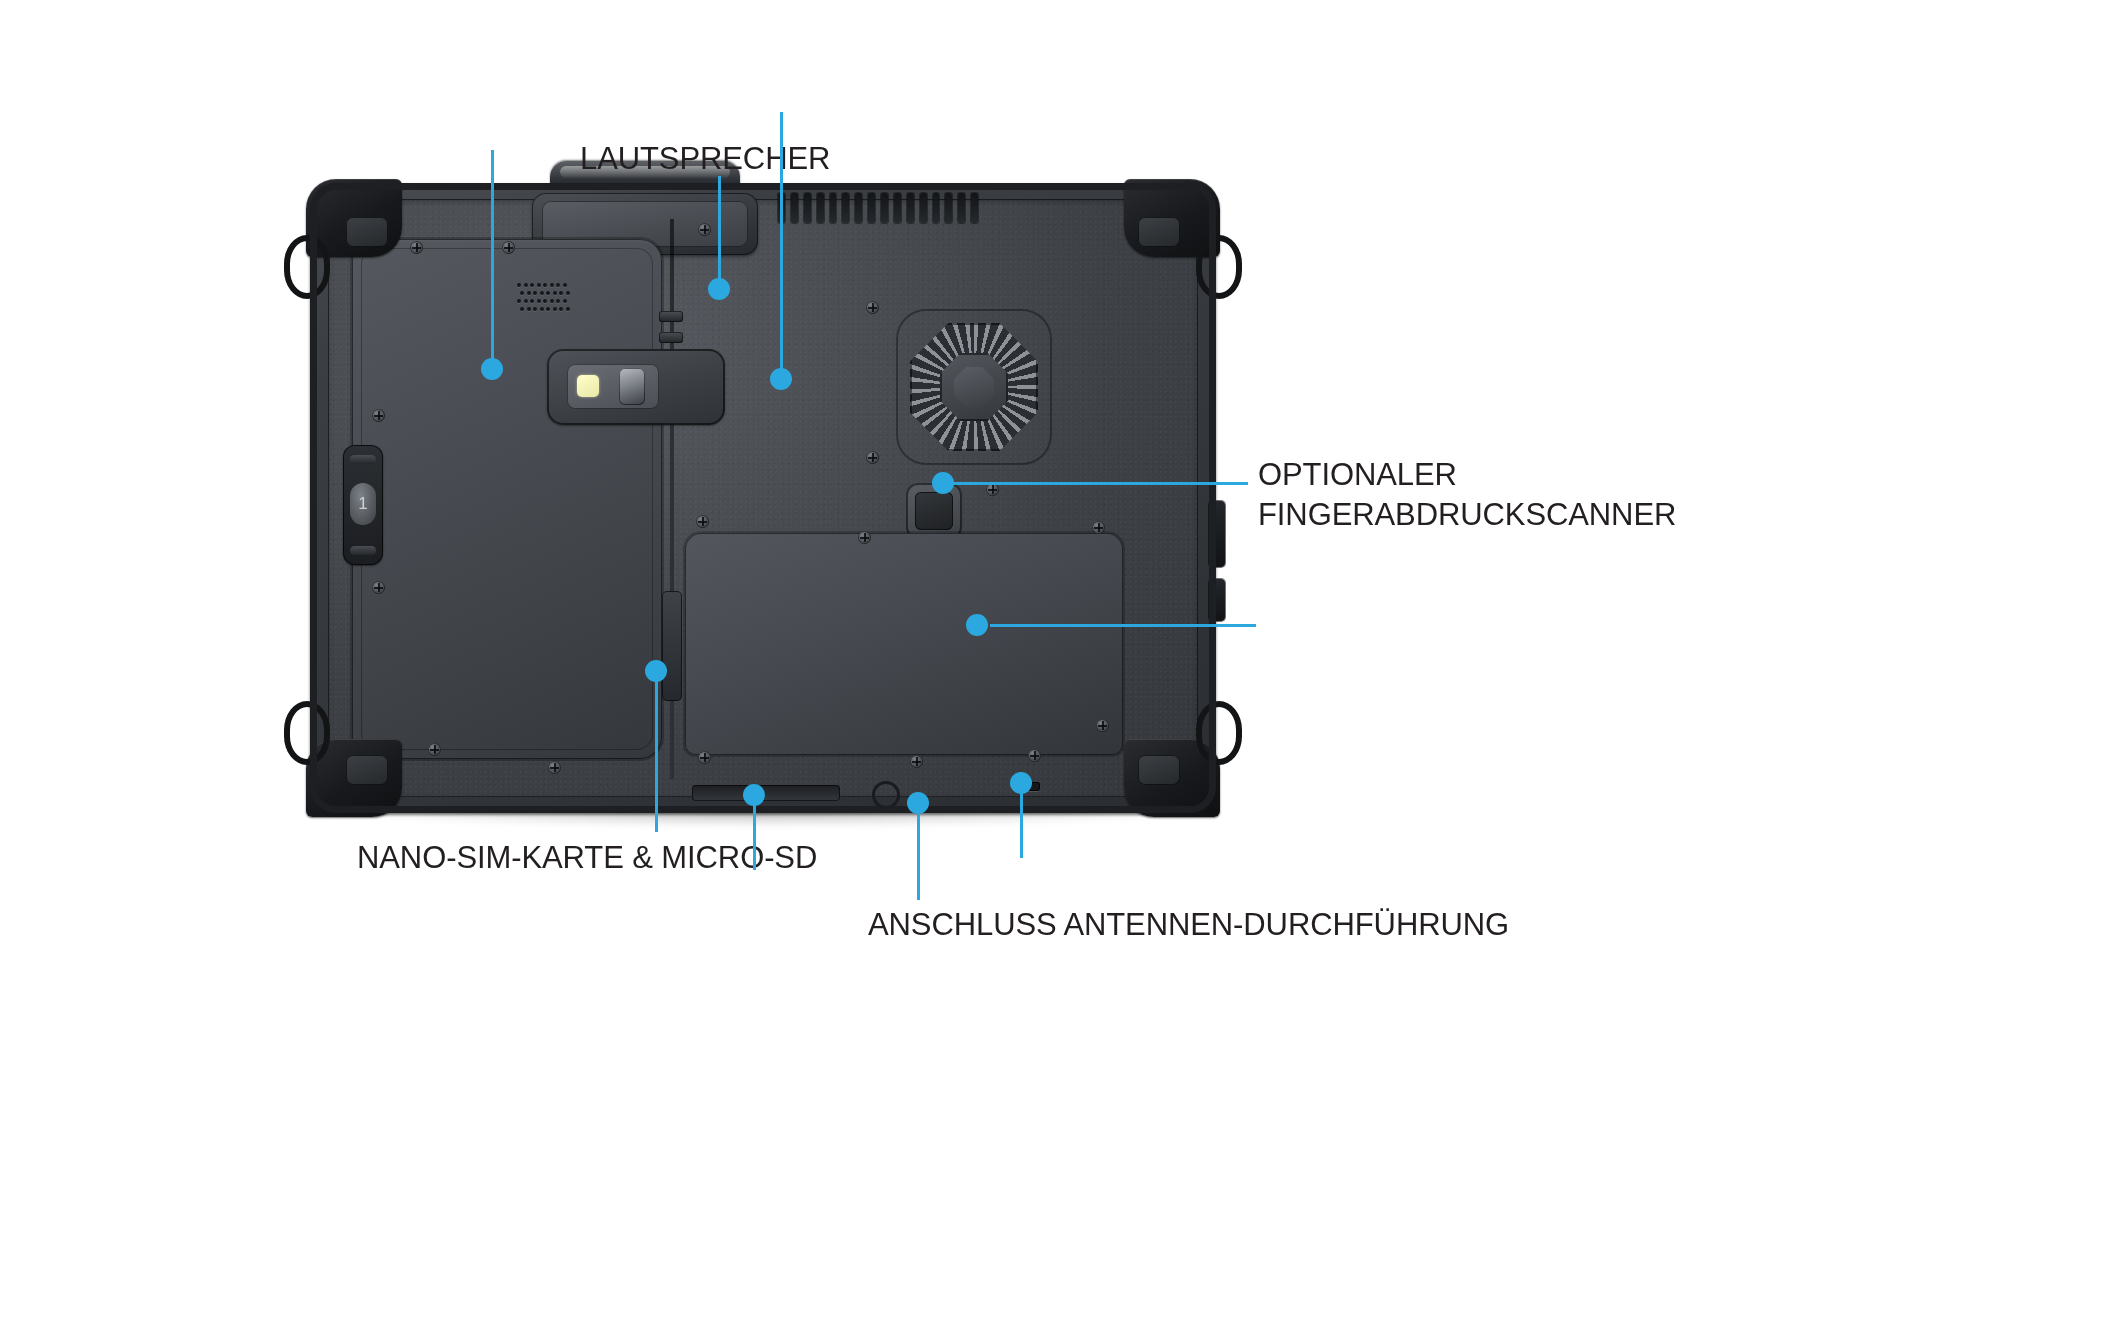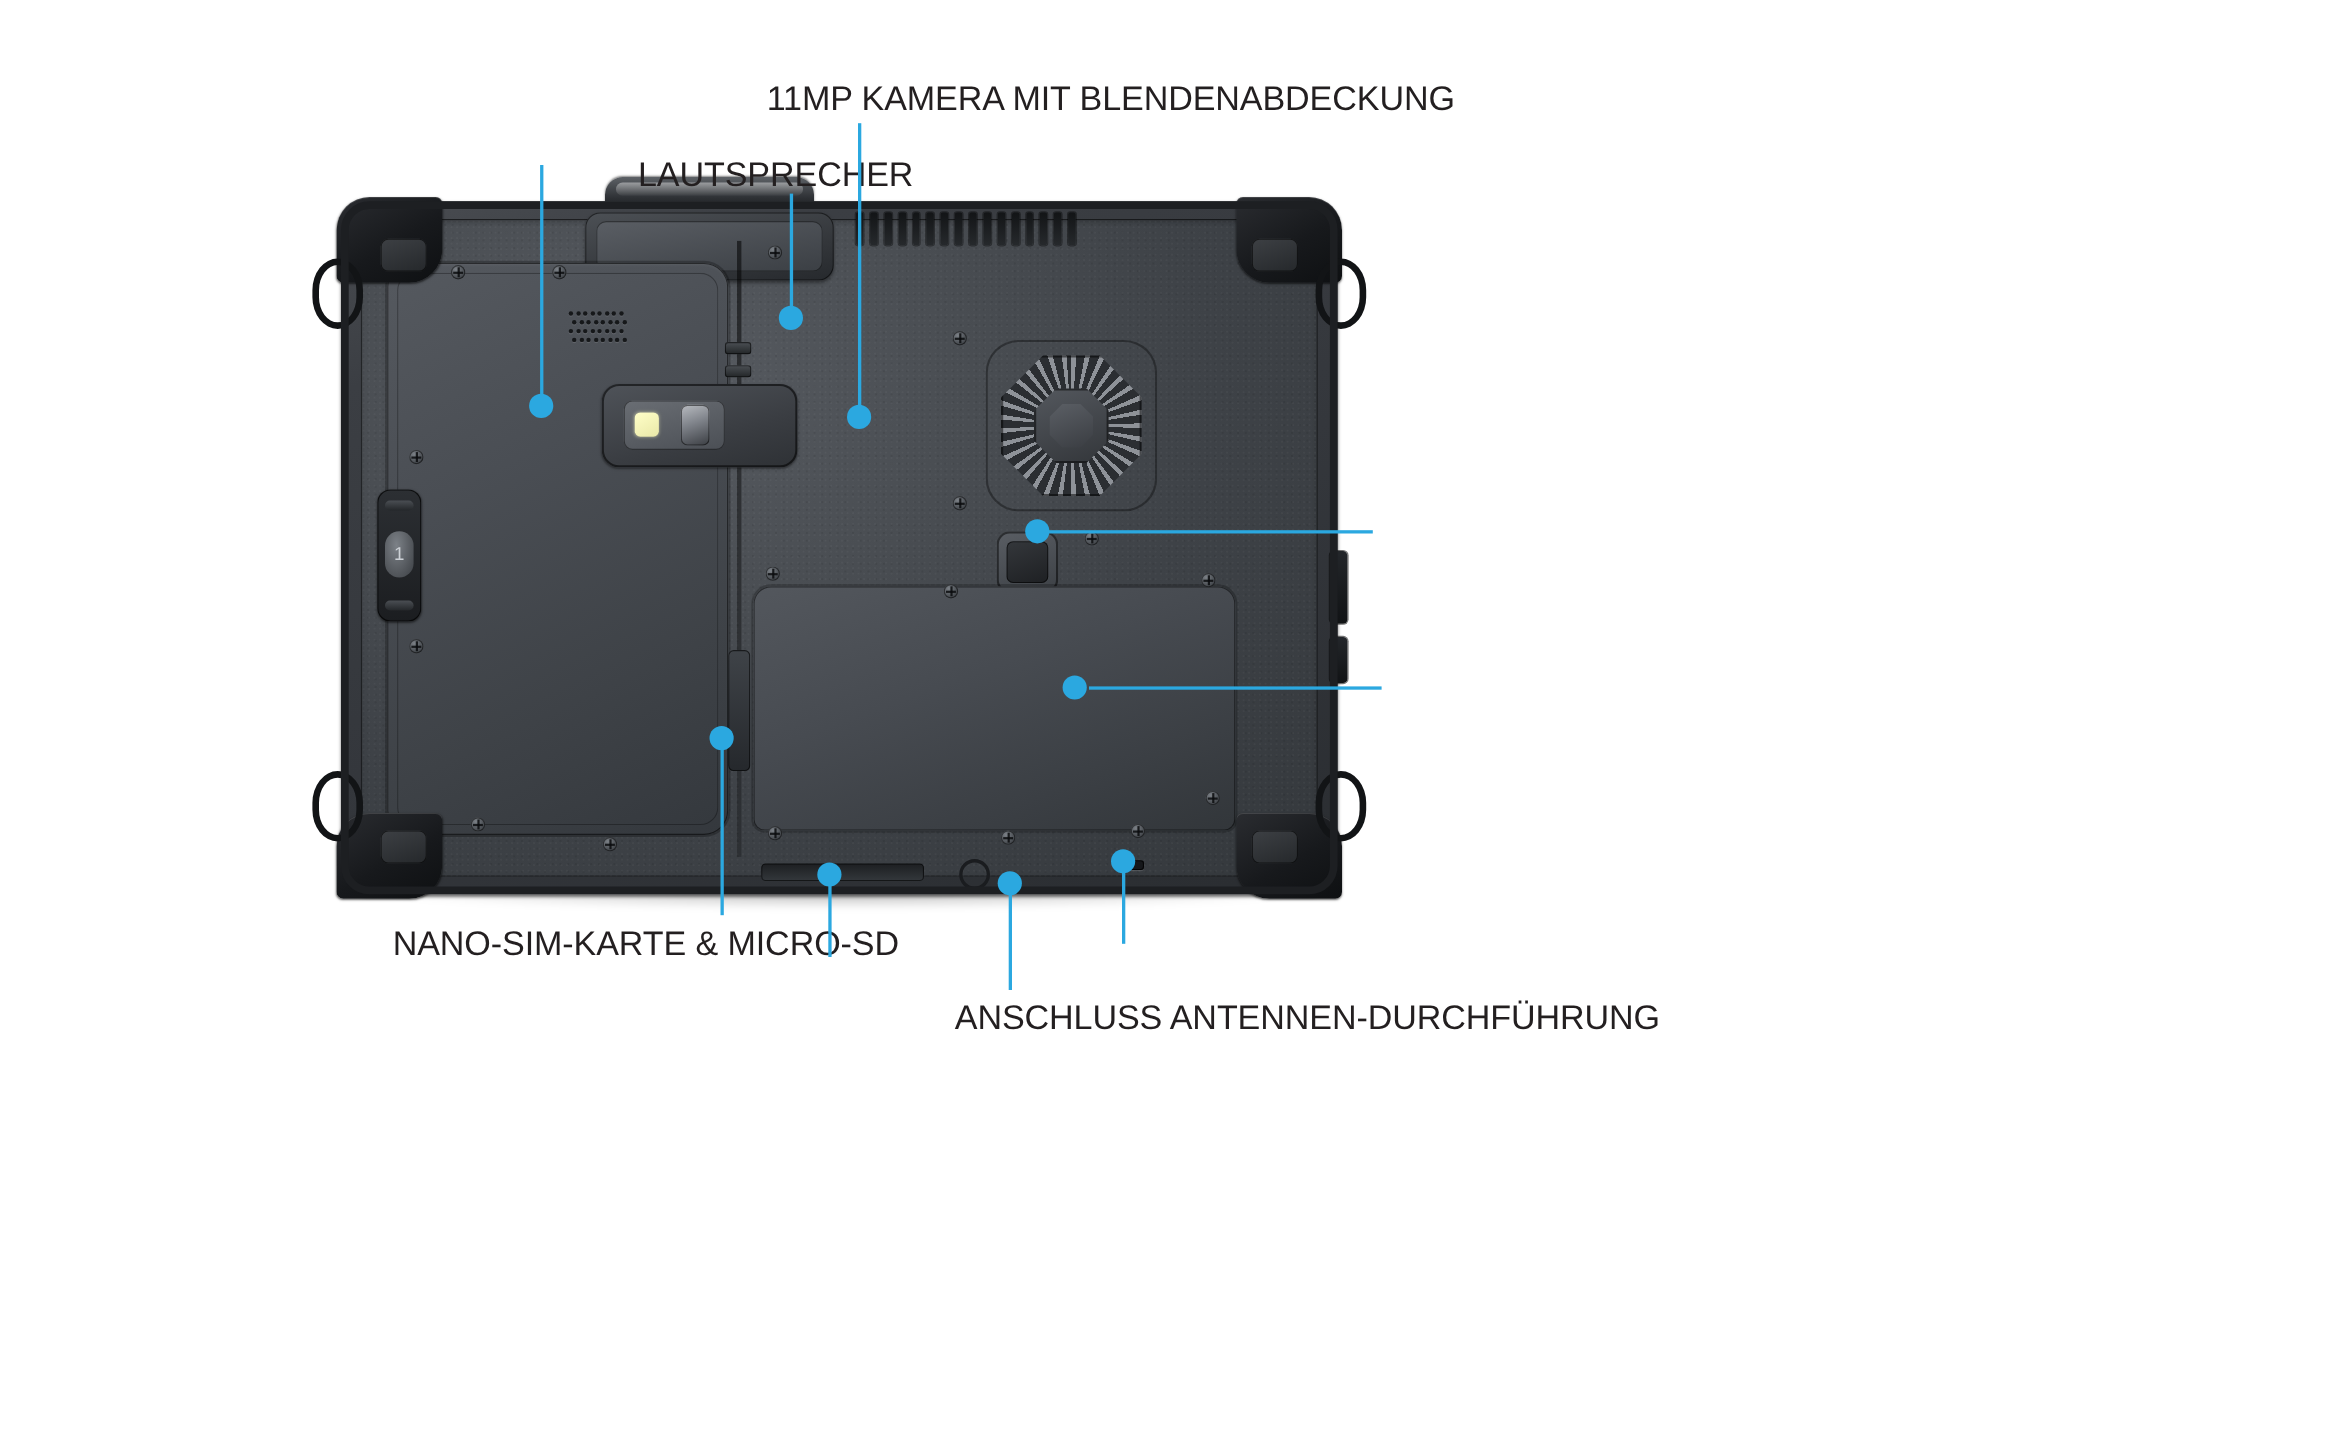--- a/index.html
+++ b/index.html
@@ -583,24 +583,25 @@
     </div>
   </div>
 
   <div class="leader v" style="left:491px; top:150px; height:218px;"></div>
   <div class="dot" style="left:481px; top:358px;"></div>
 
   <div class="label" style="left:580px; top:139px;">LAUTSPRECHER</div>
   <div class="leader v" style="left:718px; top:176px; height:110px;"></div>
   <div class="dot" style="left:708px; top:278px;"></div>
 
-  <div class="label" style="left:697px; top:70px;">11MP KAMERA MIT BLENDENABDECKUNG</div>
   <div class="leader v" style="left:780px; top:112px; height:265px;"></div>
   <div class="dot" style="left:770px; top:368px;"></div>
 
+  <div class="label" style="left:1258px; top:455px;">OPTIONALER
+FINGERABDRUCKSCANNER</div>
   <div class="leader h" style="left:952px; top:482px; width:296px;"></div>
   <div class="dot" style="left:932px; top:472px;"></div>
 
   <div class="leader h" style="left:990px; top:624px; width:266px;"></div>
   <div class="dot" style="left:966px; top:614px;"></div>
 
   <div class="label" style="left:357px; top:838px;">NANO-SIM-KARTE &amp; MICRO-SD</div>
   <div class="leader v" style="left:655px; top:680px; height:152px;"></div>
   <div class="dot" style="left:645px; top:660px;"></div>
 

